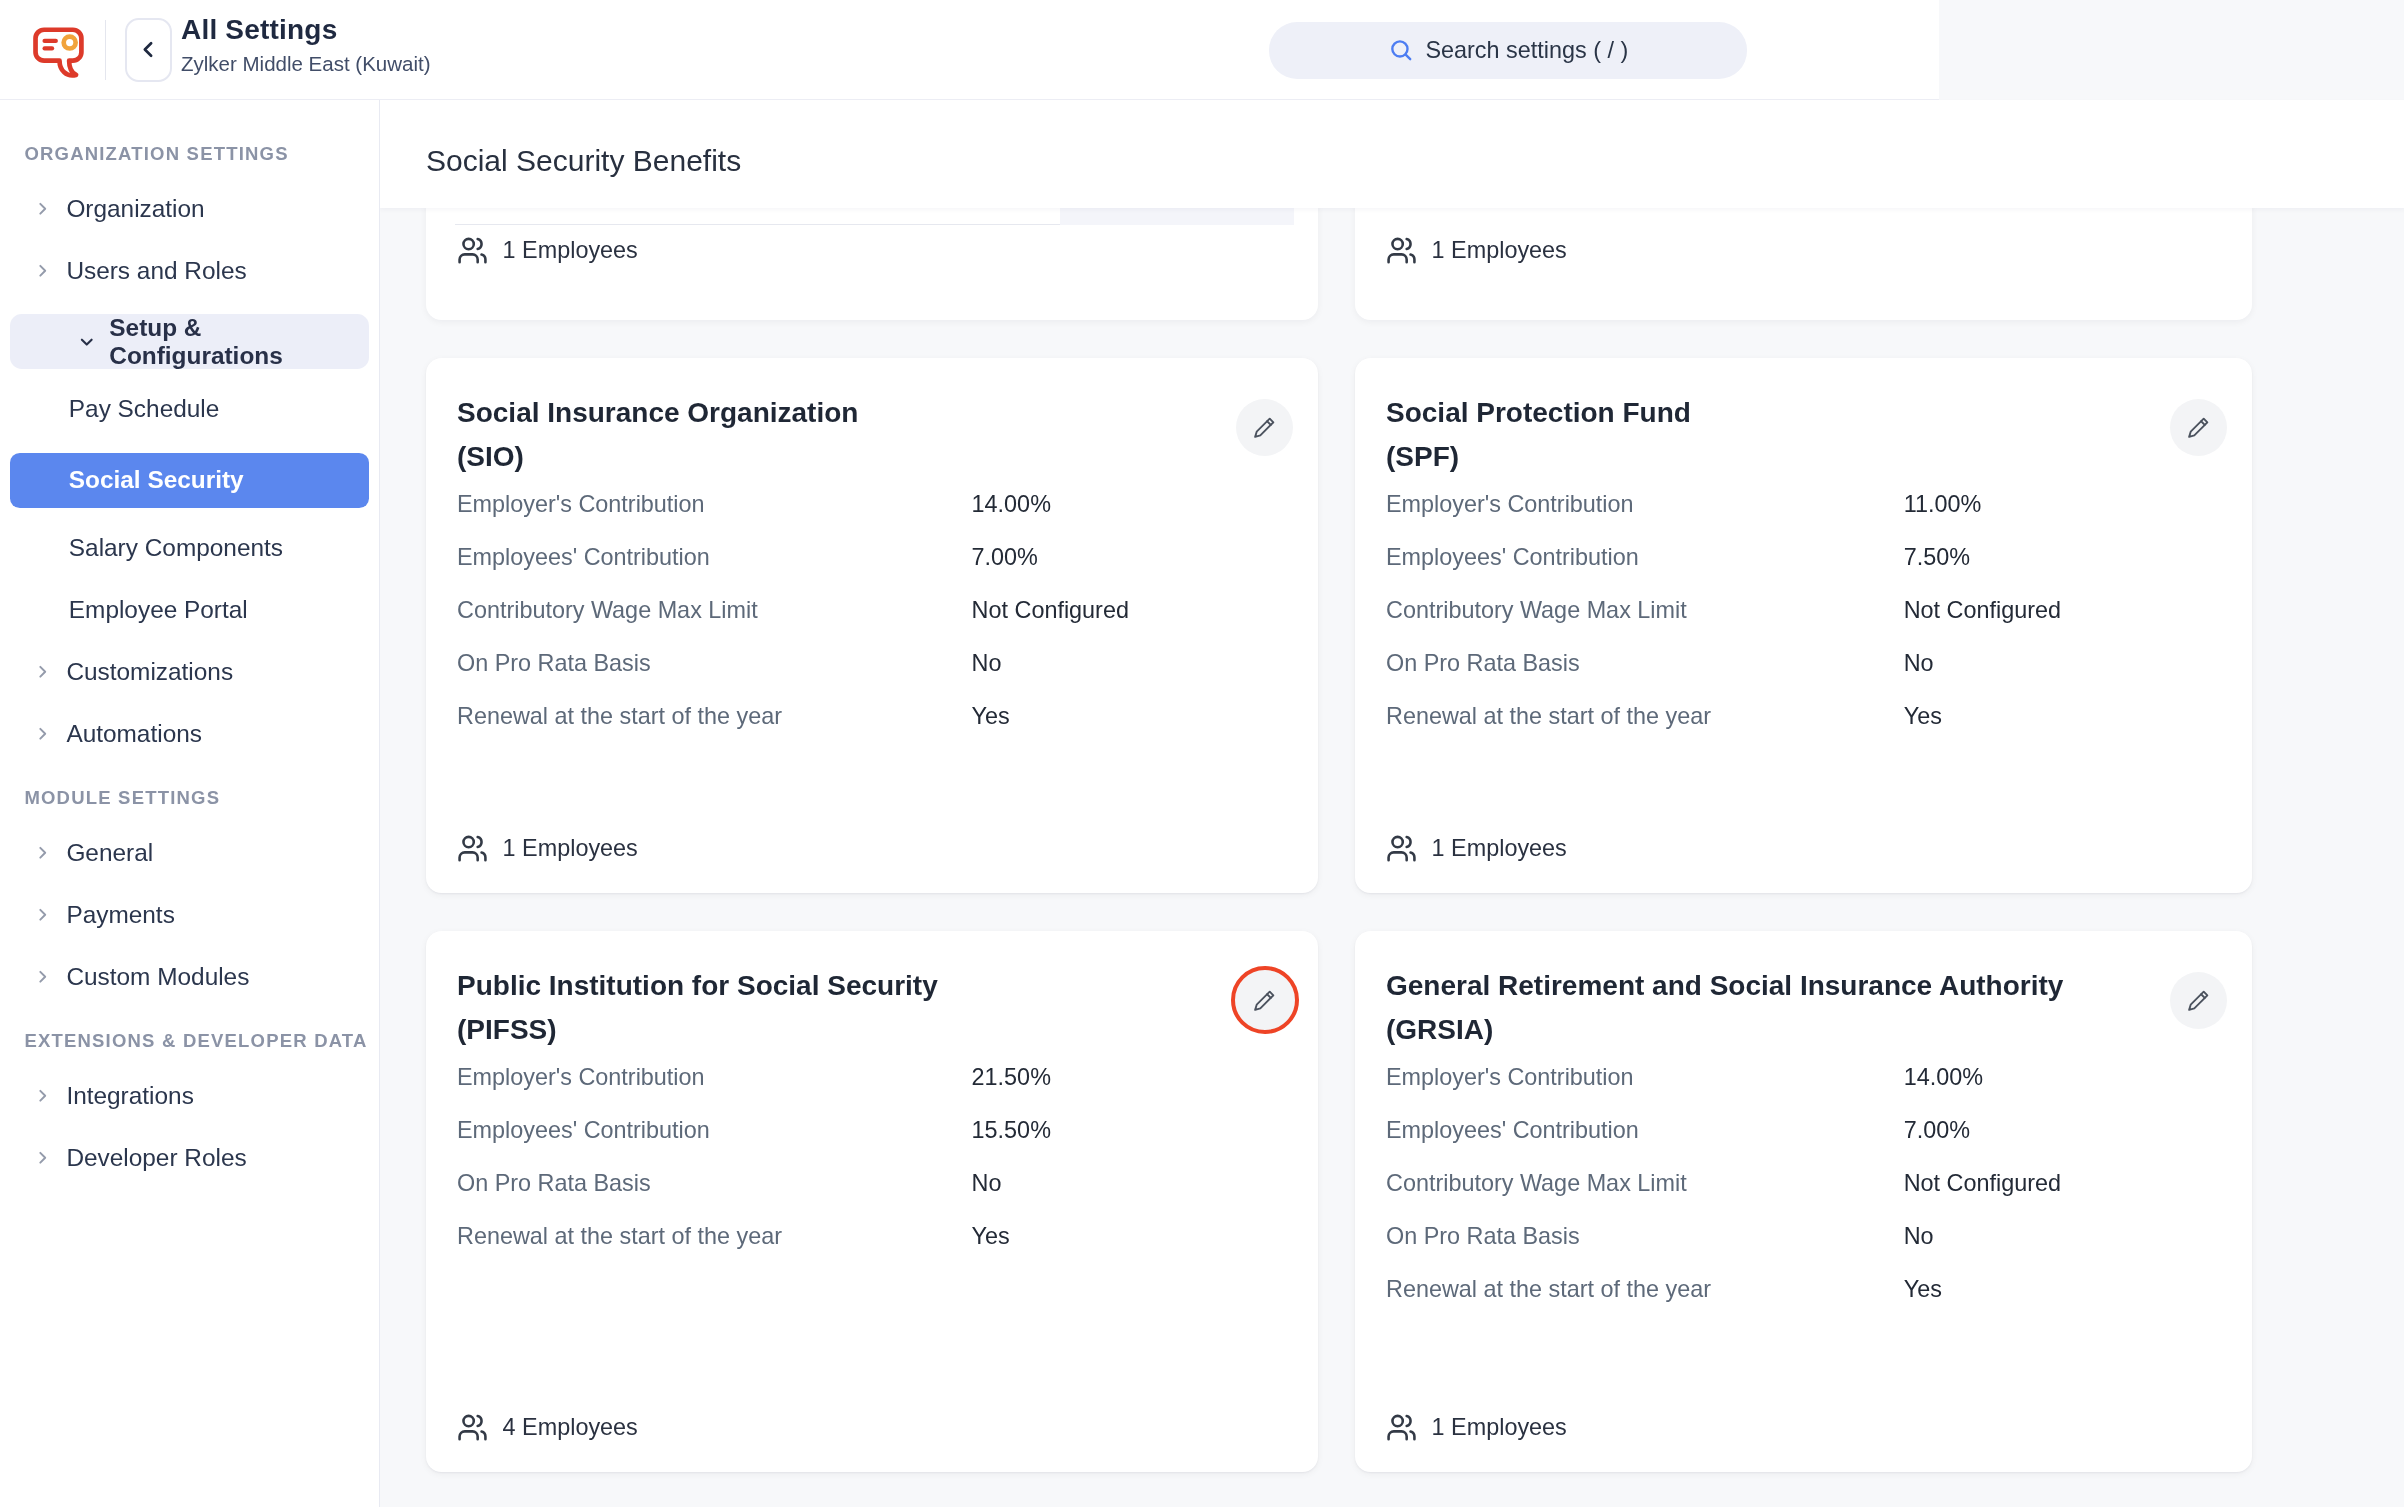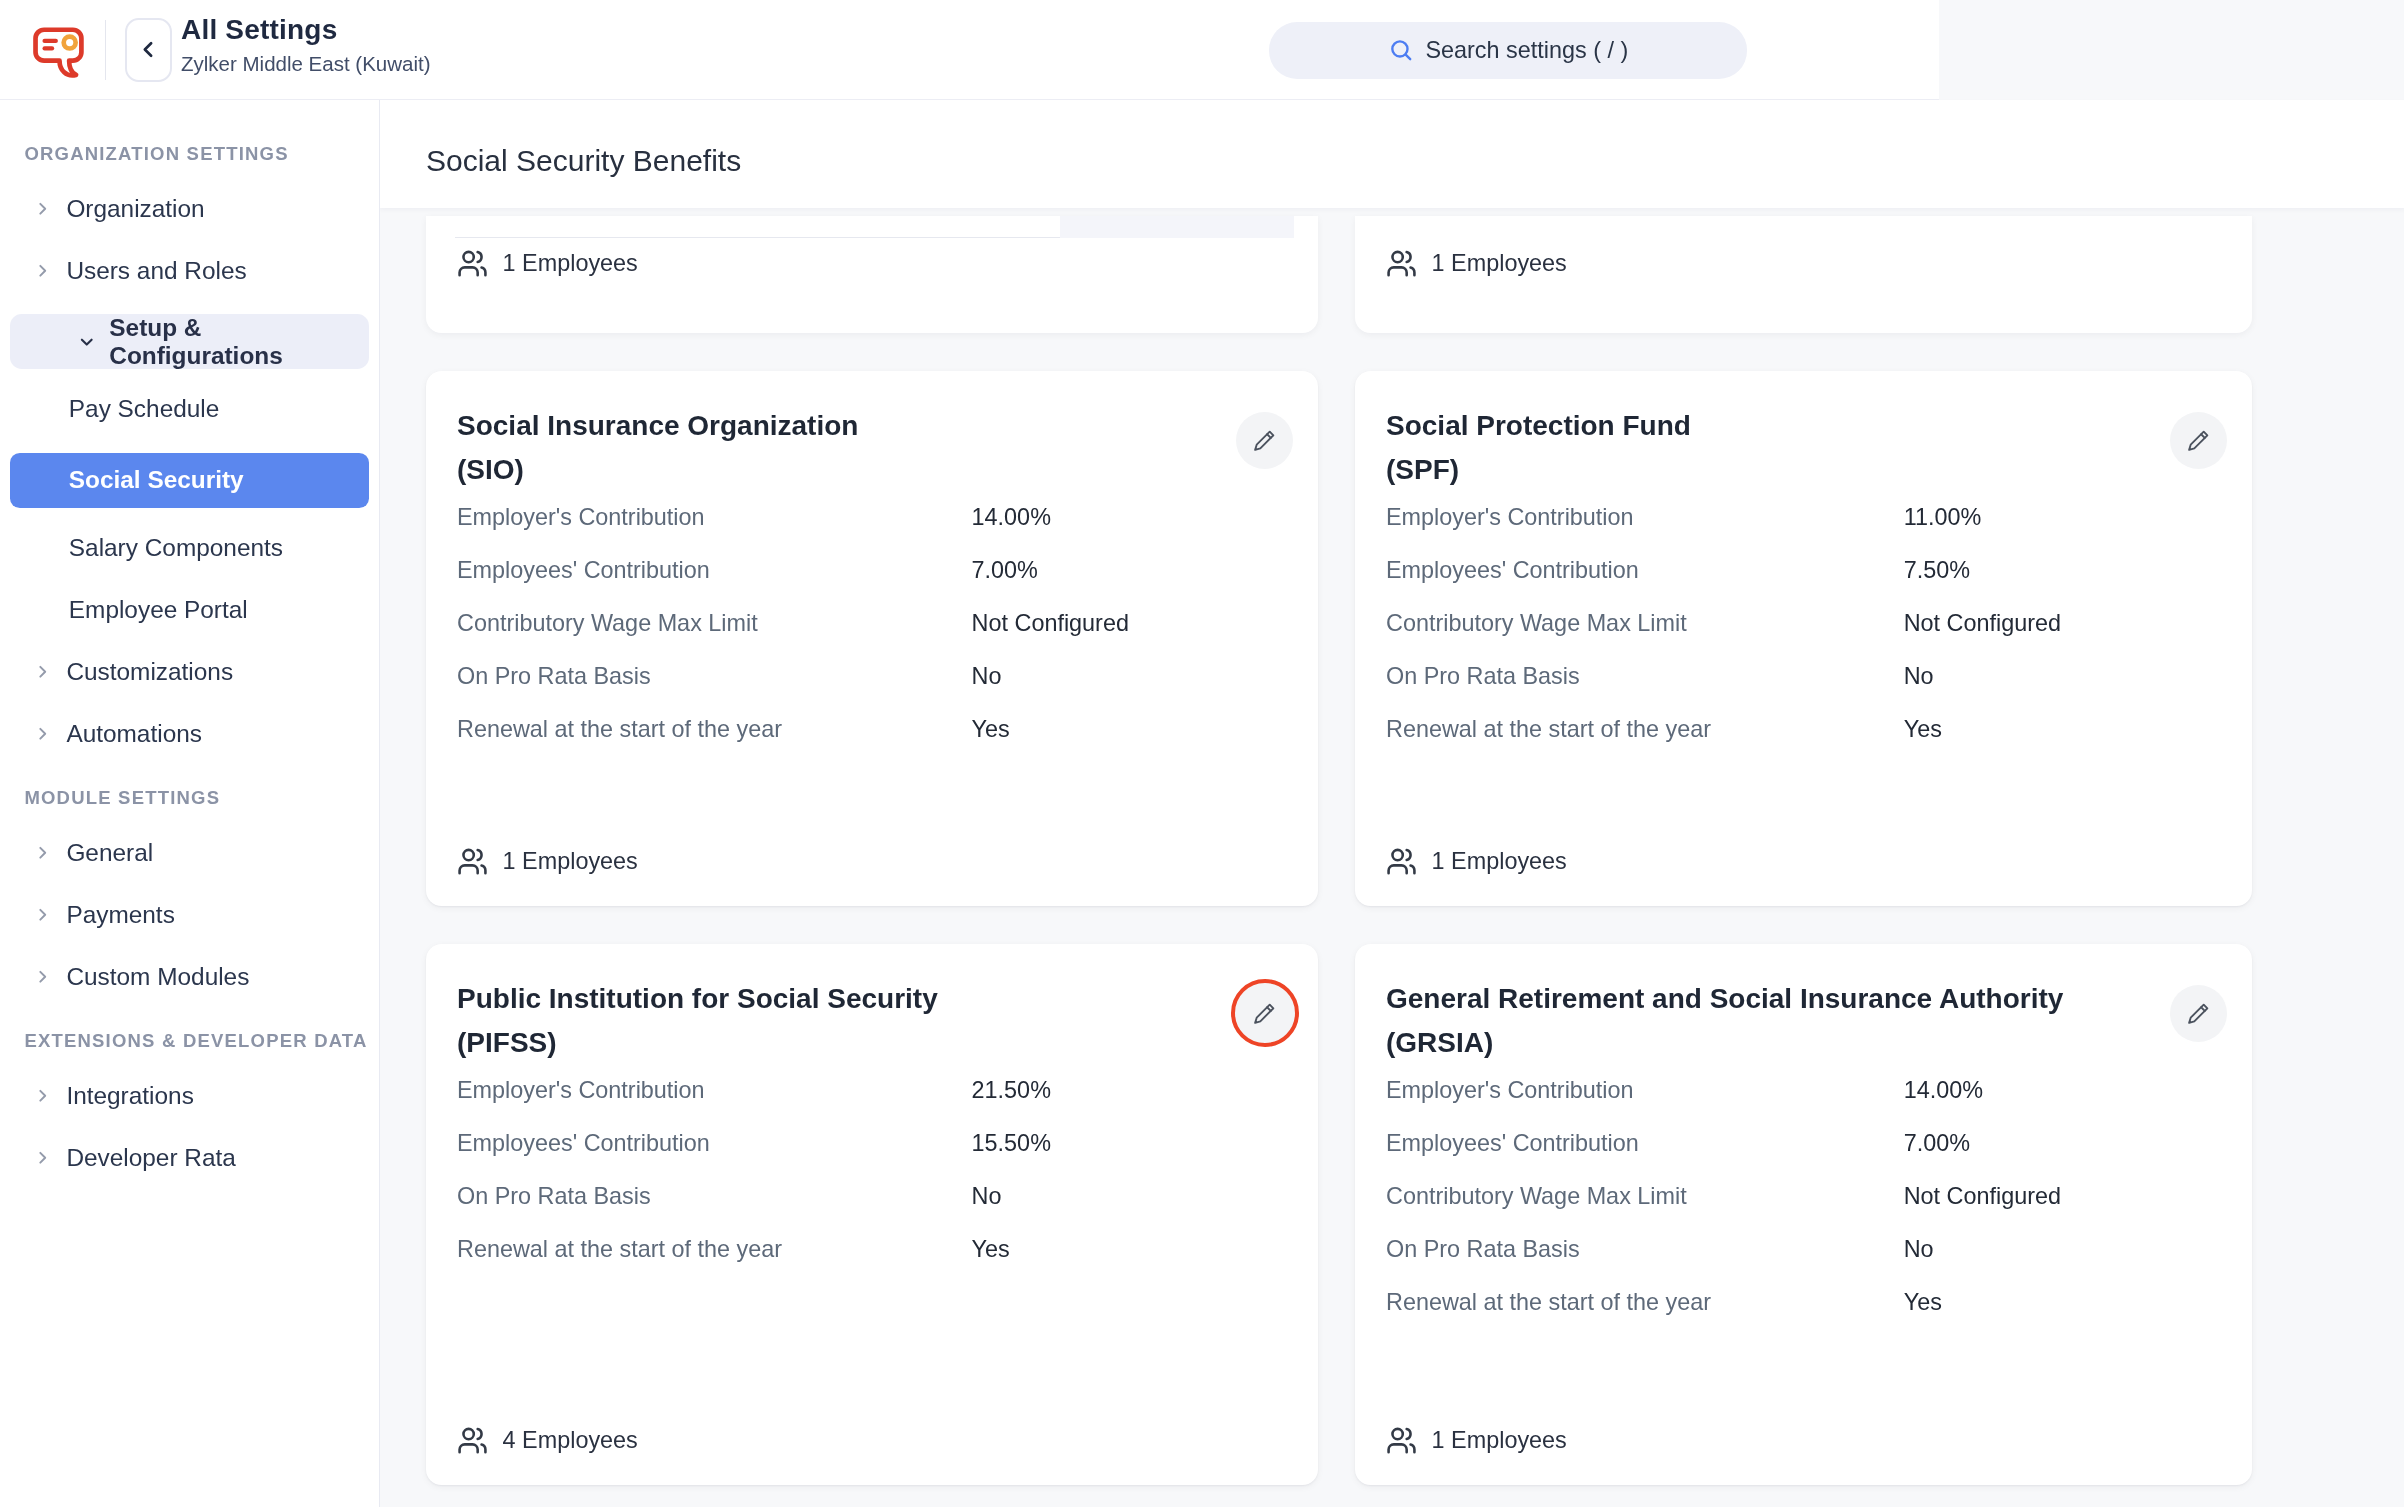--- a/index.html
+++ b/index.html
@@ -38,21 +38,21 @@
   .nav-item.selected { height:55px; background:#5b87ee; border-radius:9.8px; margin-bottom:21.5px; }
   .nav-item.selected .lbl { color:#ffffff; font-weight:700; }
 
   
   .main { position:absolute; left:380px; top:100px; width:2025px; height:1407px; background:#f7f8fa; }
   .page-head { position:absolute; left:0; top:0; width:2025px; height:108px; background:#fff;
     display:flex; align-items:center; padding:13.7px 0 0 46px; z-index:10;
     box-shadow:0 2px 4.9px rgba(25,35,65,.04); }
   .page-head h2 { font-size:30px; font-weight:500; color:#28303f; }
 
-  .cards { position:absolute; left:46px; top:116px; display:grid;
+  .cards { position:absolute; left:46px; top:103px; display:grid;
     grid-template-columns:892px 897px; grid-template-rows:117px 535px 541px;
     column-gap:37px; row-gap:38px; }
   .card { background:#fff; border-radius:15.6px; position:relative;
     box-shadow:0 1px 2px rgba(16,24,40,.05), 0 2px 7.8px rgba(16,24,40,.05);
     display:flex; flex-direction:column; padding:33px 31px 29px 31px; }
   .card.cut { border-radius:0 0 15.6px 15.6px; padding-top:0; box-shadow:0 2px 7.8px rgba(16,24,40,.05); }
   .remnant { height:22.4px; margin:0 -6.8px 0 -2px; display:flex; justify-content:flex-end;
     border-bottom:1px solid #e6e8ef; }
   .remnant .cell { width:234px; height:22.4px; background:#f4f5fa; }
 
@@ -212,21 +212,21 @@
     </span>
     <span class="lbl">Integrations</span>
   </div>
 
   <div class="nav-item">
     <span class="chev">
       <svg width="19.5" height="19.5" viewBox="0 0 24 24" fill="none">
           <path d="m9 6 6 6-6 6" stroke="#949bab" stroke-width="2.4" stroke-linecap="round" stroke-linejoin="round"></path>
         </svg>
     </span>
-    <span class="lbl">Developer Rata</span>
+    <span class="lbl">Developer Roles</span>
   </div>
 </aside>
 
 <main class="main">
   <div class="page-head">
     <h2>Social Security Benefits</h2>
   </div>
 
   <div class="cards">
 

